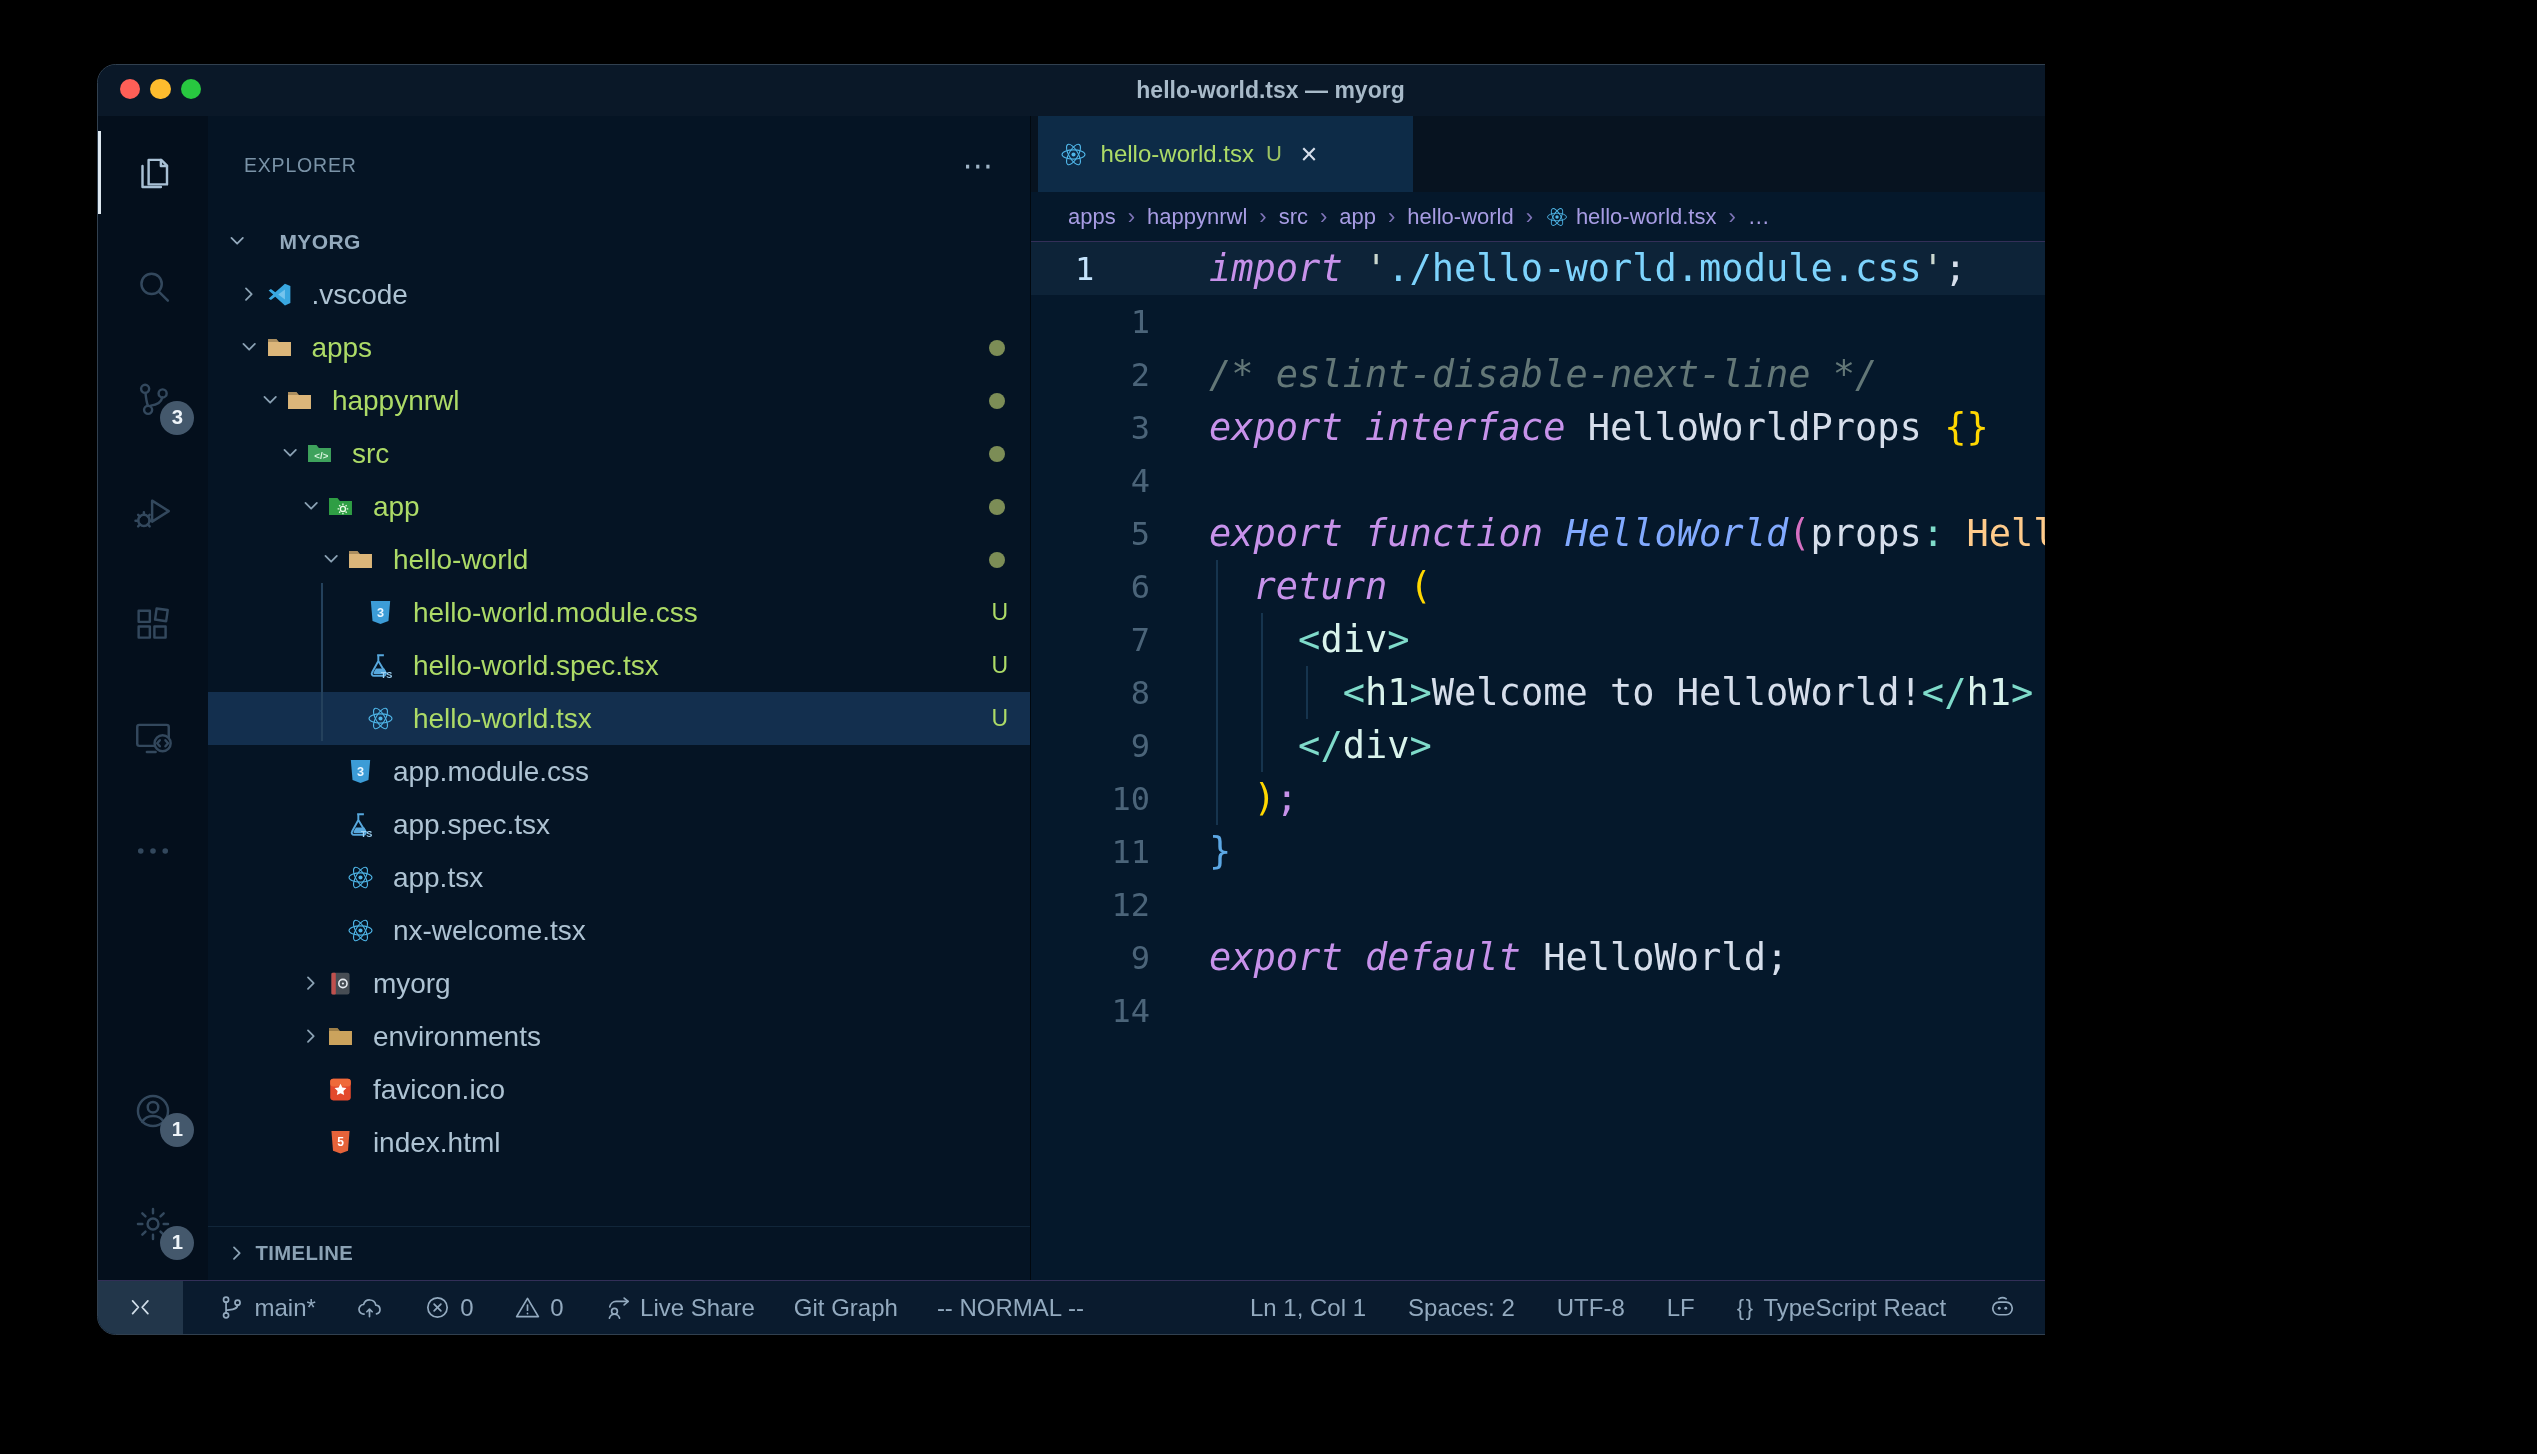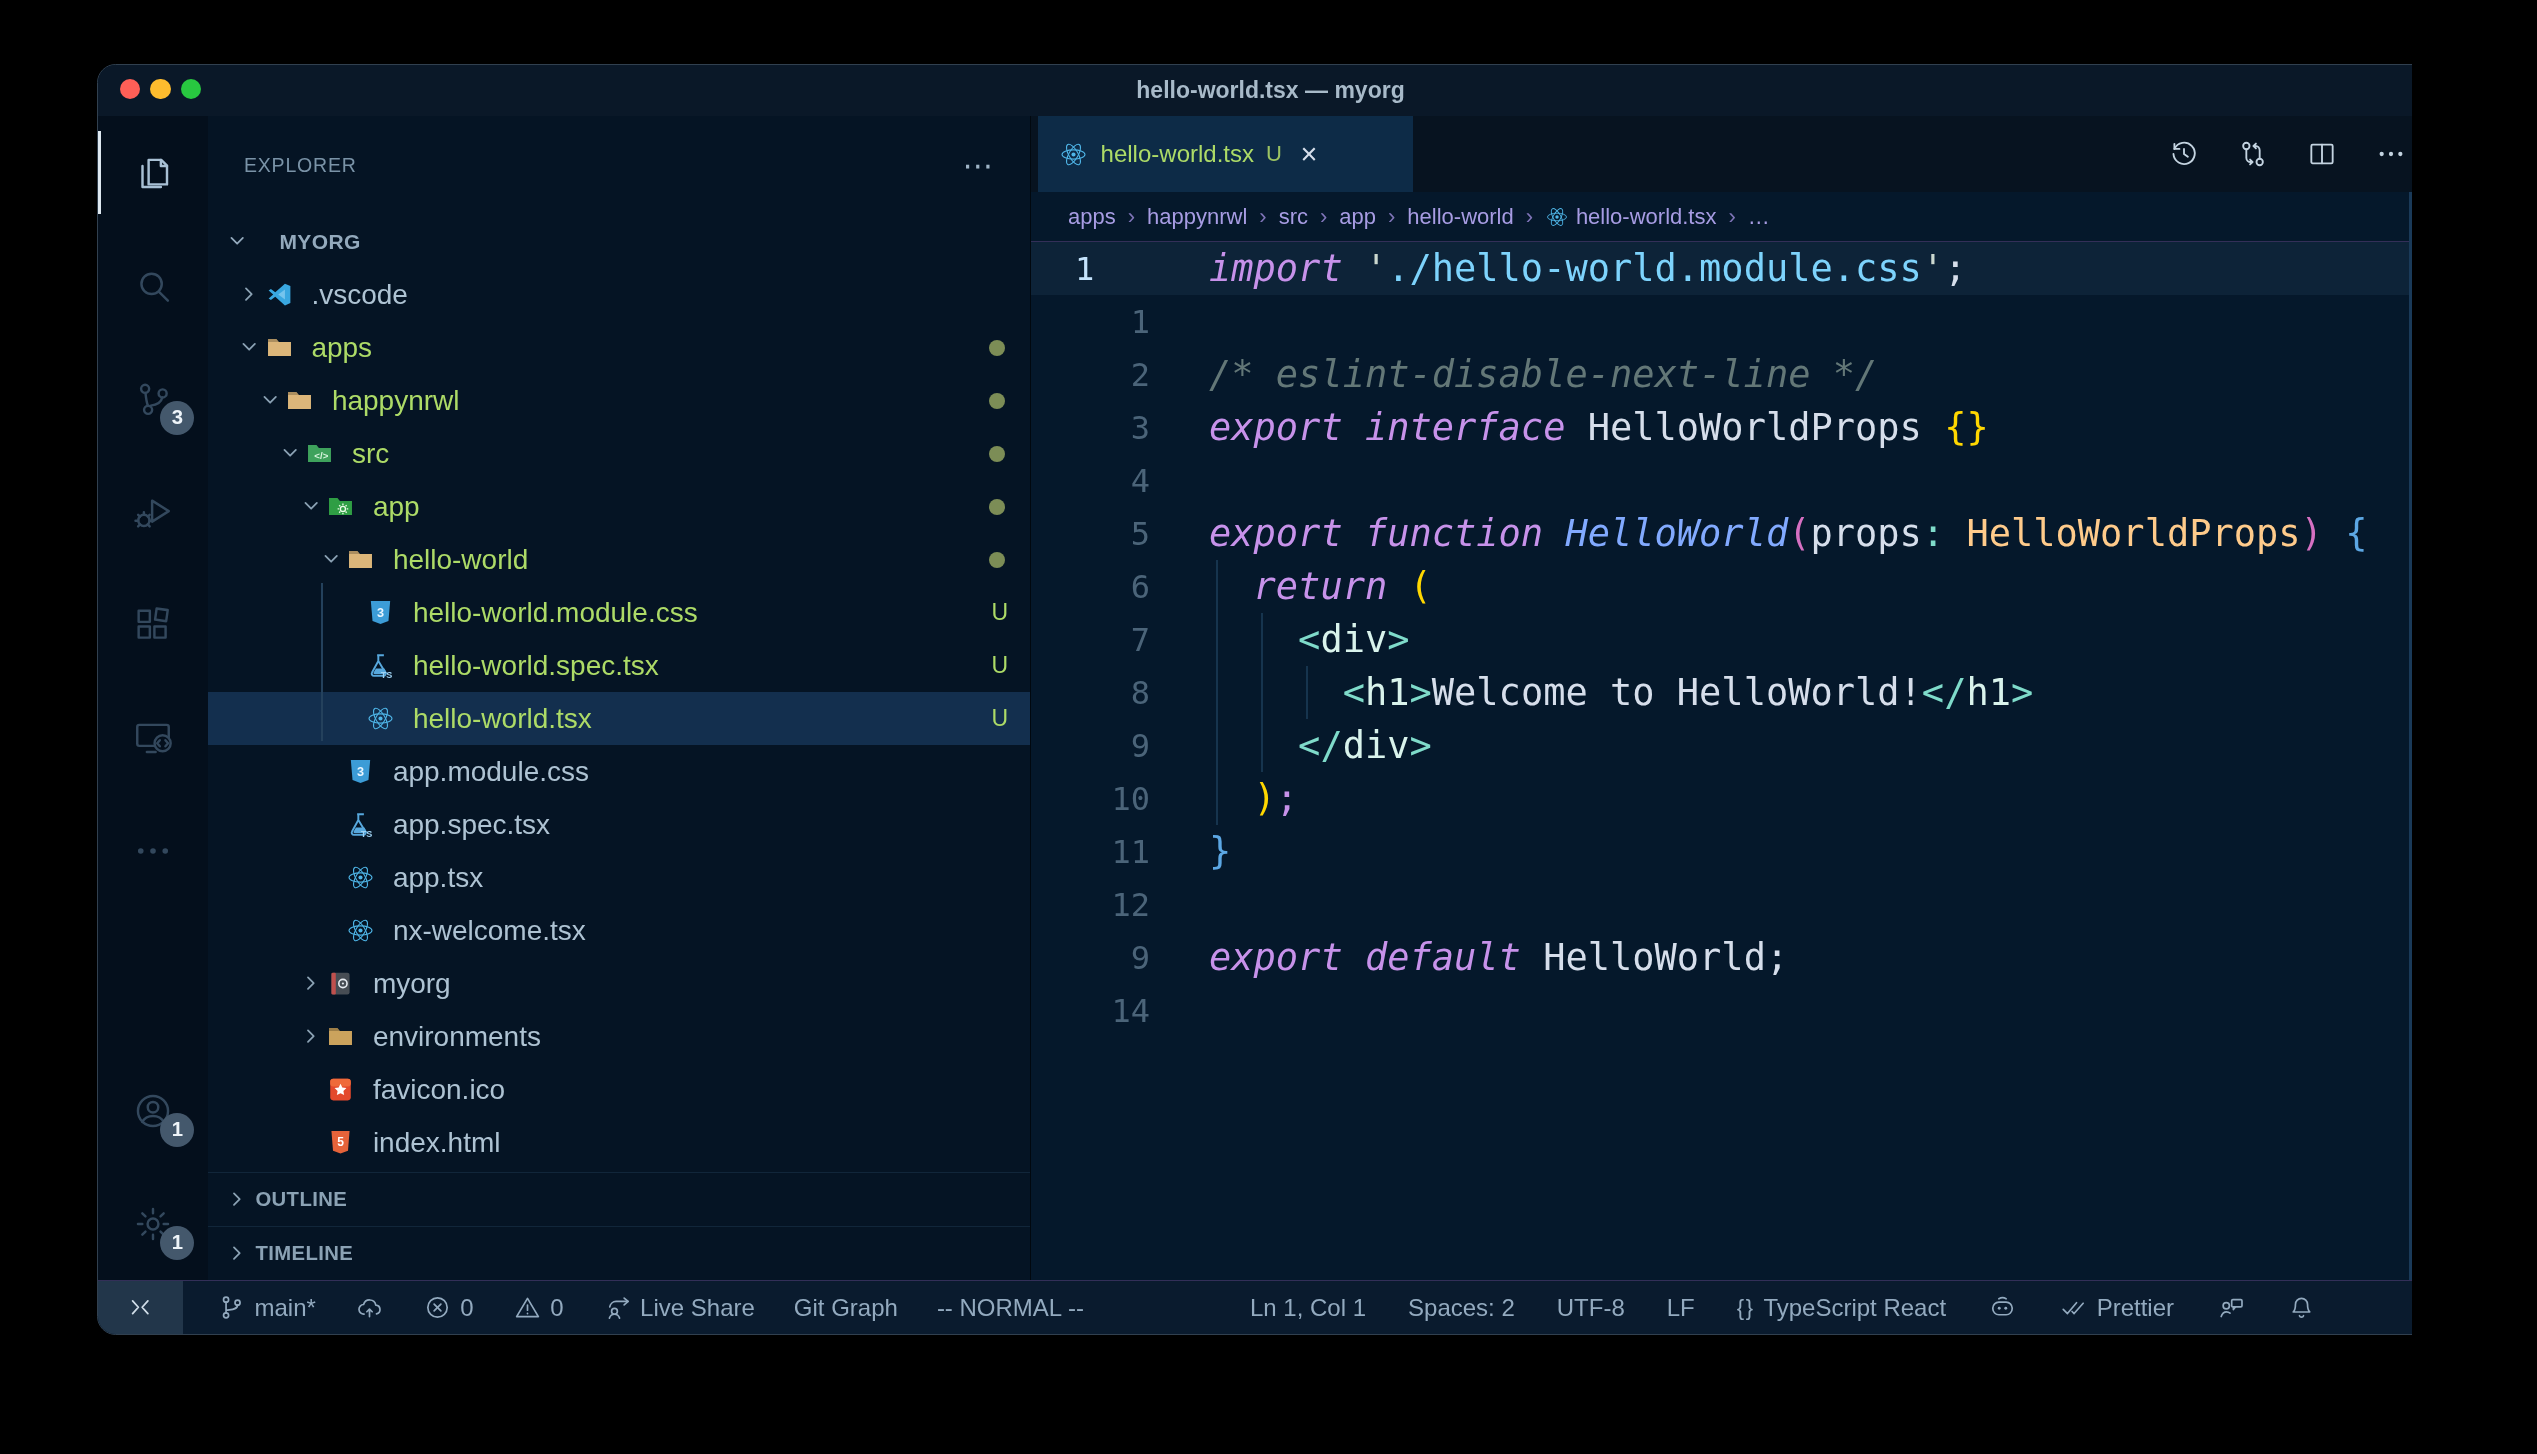--- a/index.html
+++ b/index.html
@@ -1,16 +1,16 @@
 <!DOCTYPE html>
 <html style="font-size:13.6px"><head>
 <meta charset="utf-8">
 <style>
   html,body{margin:0;padding:0;background:#000;}
-  .page{position:relative;width:2412px;height:1454px;background:#000;overflow:hidden;
+  .page{position:relative;width:2045px;height:1454px;background:#000;overflow:hidden;
         font-family:"Liberation Sans",sans-serif;}
   .window{position:absolute;left:97px;top:64px;width:2345px;height:1269px;
           background:#05182b;border-radius:18.6px;overflow:hidden;
           border:0.8px solid #31404f;box-shadow:0 34px 102px rgba(0,0,0,.8);
           display:flex;flex-direction:column;}
   
   .titlebar{height:51px;flex:0 0 51px;background:#0a1828;position:relative;
             display:flex;align-items:center;justify-content:center;}
   .traffic{position:absolute;left:22px;top:13.6px;display:flex;gap:10.2px;}
   .tl{width:20.3px;height:20.3px;border-radius:50%;}
@@ -460,28 +460,20 @@
                   <text x="12" y="15" font-size="10" font-weight="bold" fill="#fff" text-anchor="middle" font-family="Liberation Sans,sans-serif">5</text>
                 </svg>
               </span>
               <span class="t-label">index.html</span>
               <span class="row-right"></span>
             </div>
             <div class="tree-guide" style="top: 315px; height: 158px;"></div>
           </div>
         <div class="sb-sections">
           <div class="section-row">
-            <span class="twisty" id="outline-twisty">
-                <svg viewBox="0 0 16 16" fill="none" stroke="currentColor" stroke-width="1.4" stroke-linecap="round" stroke-linejoin="round">
-                  <path d="M5.5 3.5 10 8l-4.5 4.5"></path>
-                </svg>
-              </span>
-            <span class="section-label">OUTLINE</span>
-          </div>
-          <div class="section-row">
             <span class="twisty" id="timeline-twisty">
                 <svg viewBox="0 0 16 16" fill="none" stroke="currentColor" stroke-width="1.4" stroke-linecap="round" stroke-linejoin="round">
                   <path d="M5.5 3.5 10 8l-4.5 4.5"></path>
                 </svg>
               </span>
             <span class="section-label">TIMELINE</span>
           </div>
         </div>
       </div>
 

